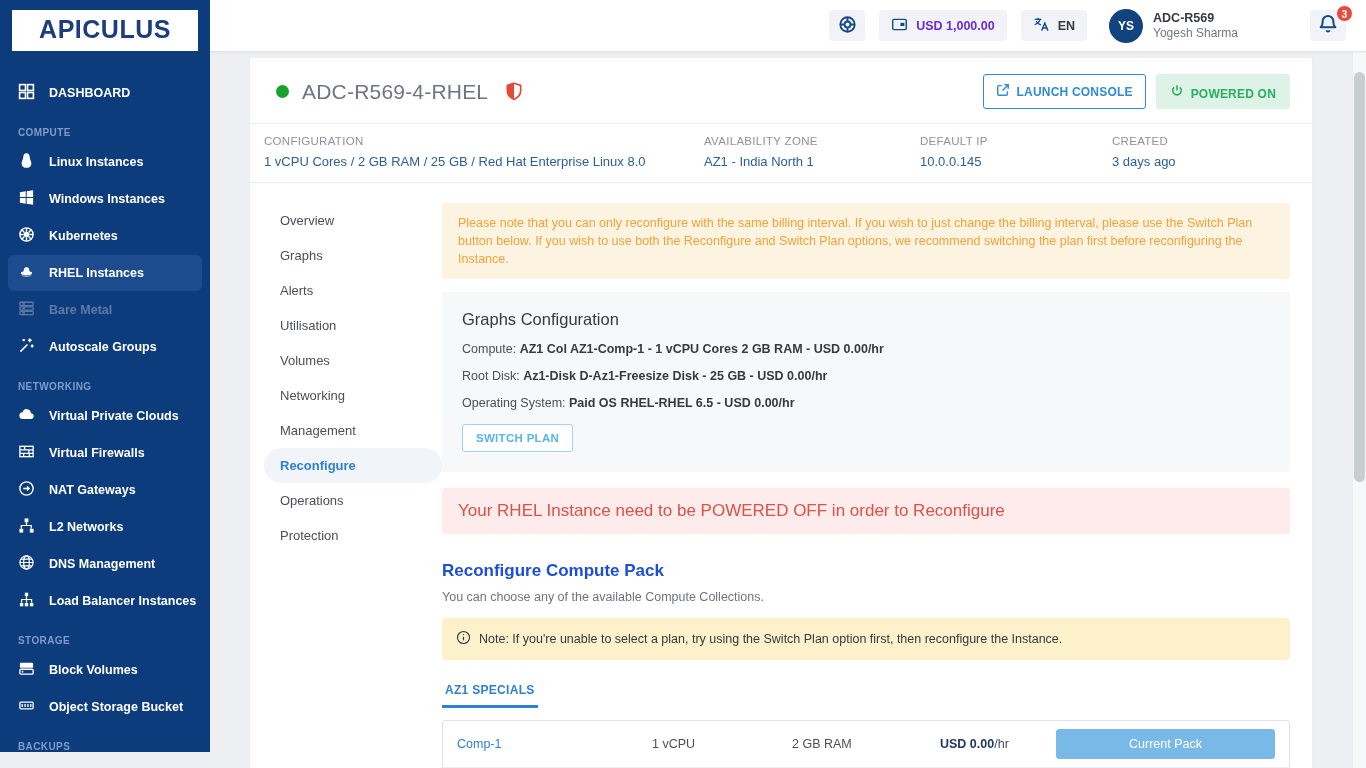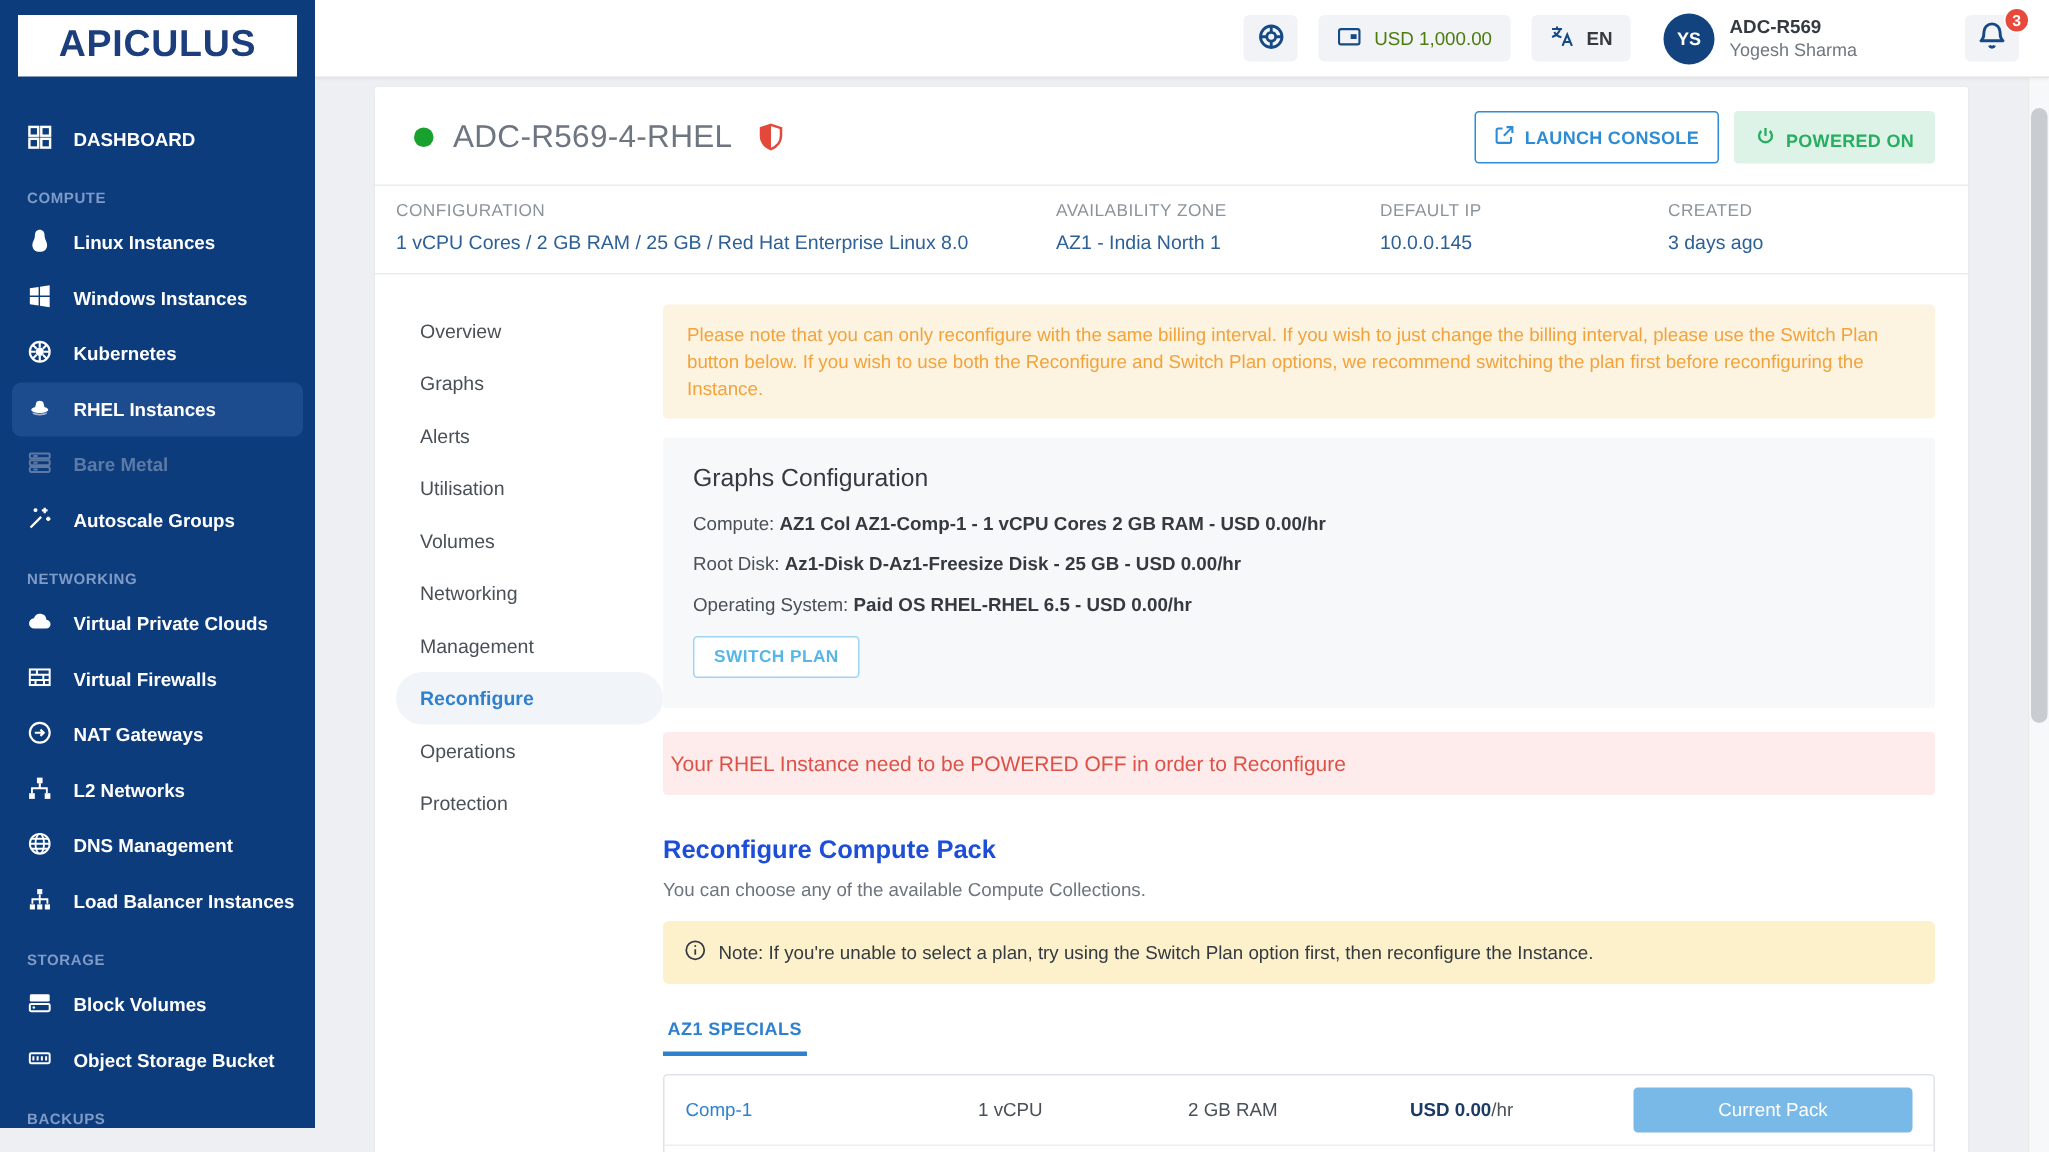--- a/index.html
+++ b/index.html
@@ -14,21 +14,21 @@
   .nav-item svg { flex:0 0 17px; width:17px; height:17px; }
   .nav-item.active { background:#1d4c8e; }
   .nav-item.disabled { color:#5d7aa6; }
   .section-label { padding:15px 18px 5px 18px; font-size:10px; font-weight:700; color:#7f9bc7; letter-spacing:0.4px; }
 
   
   .topbar { position:absolute; left:210px; right:0; top:0; height:52px; background:#fff; border-bottom:1px solid #e1e4e8; box-shadow:0 1px 2px rgba(0,0,0,0.04); display:flex; align-items:center; z-index:4; }
   .topbar-right { margin-left:auto; display:flex; align-items:center; gap:14px; padding-right:20px; }
   .icon-btn { width:36px; height:31px; background:#f1f3f6; border-radius:4px; display:flex; align-items:center; justify-content:center; cursor:pointer; border:none; }
   .pill { background:#f1f3f6; border-radius:4px; height:31px; padding:0 12px; display:flex; align-items:center; gap:8px; cursor:pointer; border:none; }
-  .pill .pill-text { font-size:12.5px; color:#4d7c0f; font-weight:400; }
+  .pill .pill-text { font-size:12.5px; color:#6d28d9; font-weight:700; }
   .pill.lang .pill-text { color:#343a40; font-weight:600; }
   .user-block { display:flex; align-items:center; gap:10px; margin-left:8px; cursor:pointer; }
   .avatar { width:34px; height:34px; border-radius:50%; background:#12437e; color:#fff; font-size:12px; font-weight:700; display:flex; align-items:center; justify-content:center; }
   .user-name1 { font-size:12.5px; font-weight:700; color:#343a40; }
   .user-name2 { font-size:12px; color:#6f7780; margin-top:1px; }
   .bell-btn { position:relative; margin-left:58px; }
   .badge { position:absolute; top:-5px; right:-7px; background:#e8493d; color:#fff; font-size:10.5px; font-weight:700; min-width:17px; height:17px; border-radius:50%; display:flex; align-items:center; justify-content:center; border:1.5px solid #fff; }
 
   
   .main { position:absolute; left:210px; top:52px; right:14px; bottom:0; background:#edeff2; overflow:hidden; }
@@ -57,37 +57,37 @@
   .tab-item.active { color:#2f80ce; font-weight:700; background:#f1f4f8; }
   .content-col { flex:1; min-width:0; padding-bottom:60px; }
 
   .warn-box { background:#fdf3e1; color:#f2a33c; font-size:12.5px; line-height:18px; padding:11px 16px; border-radius:3px; }
   .panel { background:#f7f8f9; margin-top:13px; padding:18px 20px 20px 20px; border-radius:2px; }
   .panel-title { font-size:16.5px; color:#343a40; font-weight:400; }
   .cfg-row { font-size:12.5px; color:#495057; margin-top:13px; }
   .cfg-value { font-weight:700; color:#343a40; }
   .btn-switch { margin-top:14px; border:1px solid #9fd4f2; color:#56b5e9; background:#fff; font-size:11.5px; font-weight:600; padding:7px 13px; border-radius:3px; letter-spacing:0.3px; cursor:pointer; font-family:inherit; }
 
-  .error-box { margin-top:16px; background:#fdeceb; color:#dd5147; font-size:14px; padding:13px 5px; border-radius:3px; }
+  .error-box { margin-top:16px; background:#fdeceb; color:#dd5147; font-size:17px; padding:13px 16px; border-radius:3px; }
 
   .section-title { margin-top:27px; color:#1d4ed8; font-size:17px; font-weight:600; }
   .section-sub { margin-top:9px; color:#6c757d; font-size:12.5px; }
 
   .note-box { margin-top:14px; background:#fdf1cb; color:#343a40; font-size:12.5px; padding:12px 14px; border-radius:4px; display:flex; align-items:center; gap:8px; }
 
   .coll-tab { margin-top:23px; display:inline-block; color:#2f80ce; font-size:12px; font-weight:700; letter-spacing:0.3px; padding:0 3px 8px 3px; border-bottom:3px solid #2f80ce; cursor:pointer; }
 
   .pack-table { margin-top:12px; border:1px solid #dfe3e7; border-radius:3px; background:#fff; }
   .pack-row { display:flex; align-items:center; padding:8px 14px; border-bottom:1px solid #eceff1; min-height:41px; }
   .pack-name { flex:0 0 195px; font-size:12.5px; color:#2f80ce; cursor:pointer; }
   .pack-cpu { flex:0 0 140px; font-size:12.5px; color:#495057; }
   .pack-ram { flex:0 0 148px; font-size:12.5px; color:#495057; }
   .pack-price { flex:1; font-size:12.5px; color:#495057; }
   .pack-price b { color:#1b3a66; font-weight:700; }
-  .btn-pack { width:186px; padding:7px 0; border-radius:3px; font-size:12.5px; text-align:center; cursor:pointer; font-family:inherit; }
+  .btn-pack { width:219px; padding:7px 0; border-radius:3px; font-size:12.5px; text-align:center; cursor:pointer; font-family:inherit; }
   .btn-pack.current { background:#79b9e8; color:#fff; border:1px solid #79b9e8; }
 </style>
 </head>
 <body>
 
 <div class="sidebar">
   <div class="logo-wrap">
     <span class="logo-text">APICULUS</span>
   </div>
   <div class="side-nav">

